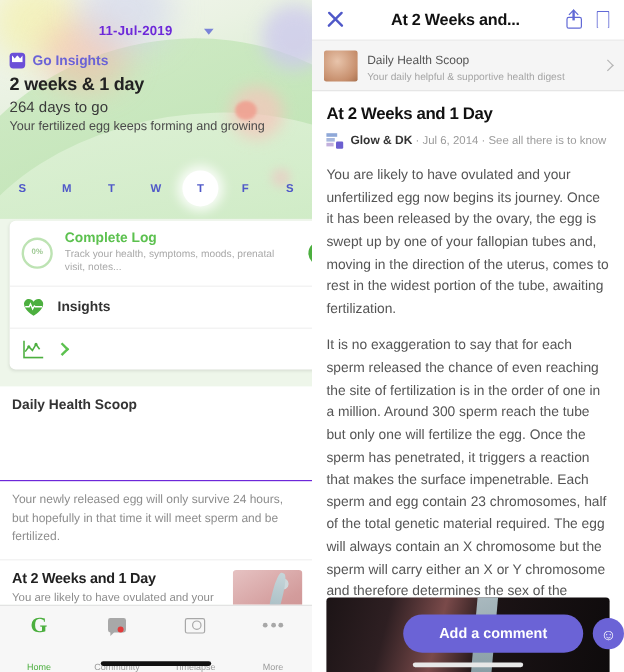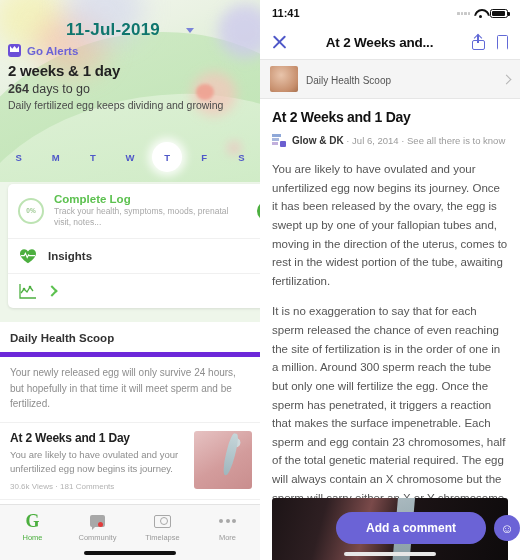--- a/index.html
+++ b/index.html
@@ -42,38 +42,38 @@
   }
   .egg {
     position: absolute; left: 196px; top: 84px; width: 18px; height: 16px;
     border-radius: 50%; background: #f09b8c; opacity: .8; filter: blur(1.4px);
   }
 
   .date-row {
     position: absolute; left: 0; top: 20px; width: 260px;
     display: flex; align-items: center; justify-content: center; gap: 26px;
   }
-  .date-txt { font-size: 17px; font-weight: 700; color: #0f766e; letter-spacing: .2px; }
+  .date-txt { font-size: 11px; font-weight: 700; color: #6d28d9; letter-spacing: .2px; }
   .caret { width:0;height:0;border-left:4.5px solid transparent;border-right:4.5px solid transparent;
            border-top:5px solid #7a83d8; }
 
   .premium { position: absolute; left: 8px; top: 44px; display: flex; align-items: center; gap: 6px; }
   .crown {
     width: 13px; height: 13px; border-radius: 3px;
     background: #6b4fd8; position: relative;
   }
   .crown:before {
     content:""; position:absolute; left:2px; top:2px; width:9px; height:6px;
     background:#fff; clip-path: polygon(0 100%,0 0,25% 45%,50% 0,75% 45%,100% 0,100% 100%);
   }
   .premium-txt { font-size: 11.5px; font-weight: 600; color: #6b63d6; }
 
   .h-big { position: absolute; left: 8px; top: 62px; font-size: 15px; font-weight: 700; color: #222; letter-spacing:-.2px;}
   .h-days { position: absolute; left: 8px; top: 82px; font-size: 12.5px; color: #3a3a3a; }
-  .h-days b { font-weight: 700; }
+  .h-days b { font-weight: 400; }
   .h-sub { position: absolute; left: 8px; top: 99px; font-size: 10.5px; color: #4a4a4a; }
 
   .daystrip {
     position: absolute; left: 0; top: 140px; width: 260px; height: 34px;
     display: flex; align-items: center;
   }
   .day { flex: 1; text-align: center; font-size: 9.5px; font-weight: 700; color: #4f58c8; position: relative; }
   .day.active .day-l { position: relative; z-index: 2; color: #4f58c8; }
   .day.active:before {
     content:""; position:absolute; left:50%; top:50%; width:30px; height:30px; margin:-15px 0 0 -15px;
@@ -112,42 +112,43 @@
   .ic-heart { width: 20px; flex:none; display:flex; justify-content:center;}
   .ic-chart { width: 20px; flex:none; display:flex; justify-content:center;}
 
   .scoop {
     position: absolute; left: 0; top: 322px; width: 260px; bottom: 56px;
     background: #fff; overflow: hidden;
   }
   .scoop-h { font-size: 11.5px; font-weight: 600; color: #333; padding: 10px 10px 8px; }
   .scoop-note {
     font-size: 10px; color: #8d8d8d; line-height: 1.55; padding: 8px 10px 10px;
-    border-top: 5px solid #6d28d9;
+    border-top: 1px solid #6d28d9;
+    margin-top: 48px;
   }
   .art { display: flex; gap: 8px; padding: 8px 8px 8px 10px; border-top: 1px solid #f0f0f0; }
   .art-txt { flex: 1; min-width: 0; }
   .art-t { font-size: 12px; font-weight: 600; color: #222; letter-spacing: -.2px; }
   .art-d { font-size: 9.5px; color: #8d8d8d; line-height: 1.5; margin-top: 3px; }
   .art-m { font-size: 8px; color: #b3b3b3; margin-top: 6px; }
   .thumb { width: 58px; height: 58px; border-radius: 3px; flex: none; overflow:hidden; }
   .thumb.t1 { background:
       radial-gradient(circle at 72% 20%, #cfd9dc 0 7%, transparent 8%),
       linear-gradient(150deg, #e6c2c2, #d39c9c 55%, #c98e8e); position:relative;}
   .thumb.t1:after{content:"";position:absolute;left:56%;top:4%;width:16%;height:74%;
       background:linear-gradient(180deg,#c6d6da,#9fb6bd);border-radius:40% 40% 50% 50%;transform:rotate(14deg);}
 
   .tabbar {
     position: absolute; left: 0; bottom: 0; width: 260px; height: 56px;
     background: #f7f7f7; border-top: 1px solid #e3e3e3;
     display: flex; align-items: flex-start; padding-top: 6px;
   }
   .tab { flex: 1; text-align: center; }
   .tab-ic { height: 20px; display: flex; align-items: center; justify-content: center; position: relative;}
-  .tab-l { font-size: 7.5px; color: #9b9b9b; margin-top: 2px; display:block;}
+  .tab-l { font-size: 7.5px; color: #9b9b9b; margin-top: 20px; display:block;}
   .tab.active .tab-l { color: #4caf3f; }
   .g-logo { font-size: 18px; font-weight: 700; color: #4caf3f; line-height: 18px; font-family:"Liberation Serif", serif;}
   .bubble { width: 15px; height: 12px; background: #a8a8a8; border-radius: 2px; position: relative; }
   .bubble:after{content:"";position:absolute;left:2px;bottom:-3px;border-left:4px solid #a8a8a8;border-bottom:4px solid transparent;}
   .dot-red{position:absolute;right:2px;bottom:0;width:5px;height:5px;border-radius:50%;background:#e23b3b;}
   .cam { width: 17px; height: 13px; border: 1.8px solid #a8a8a8; border-radius: 2px; position: relative; }
   .cam:after{content:"";position:absolute;right:2px;top:1.5px;width:6px;height:6px;border:1.6px solid #a8a8a8;border-radius:50%;}
   .bell { width: 11px; height: 12px; background: #a8a8a8; border-radius: 6px 6px 2px 2px; position: relative;}
   .bell:after{content:"";position:absolute;left:3px;bottom:-3px;width:5px;height:3px;border-radius:0 0 3px 3px;background:#a8a8a8;}
   .dots3 { display:flex; gap:2.5px; }
@@ -259,28 +260,28 @@
       <div class="egg"></div>
     </div>
 
     <div class="date-row">
       <span class="date-txt">11-Jul-2019</span>
       <span class="caret"></span>
     </div>
 
     <div class="premium">
       <span class="crown"></span>
-      <span class="premium-txt">Go Alerts</span>
+      <span class="premium-txt">Go Insights</span>
     </div>
 
     <div class="h-big">2 weeks &amp; 1 day</div>
     <div class="h-days">
       <b>264</b><span> days to go</span>
     </div>
-    <div class="h-sub">Daily fertilized egg keeps dividing and growing</div>
+    <div class="h-sub">Your fertilized egg keeps forming and growing</div>
 
     <div class="daystrip">
       <div class="day"><span class="day-l">S</span></div>
       <div class="day"><span class="day-l">M</span></div>
       <div class="day"><span class="day-l">T</span></div>
       <div class="day"><span class="day-l">W</span></div>
       <div class="day active"><span class="day-l">T</span></div>
       <div class="day"><span class="day-l">F</span></div>
       <div class="day"><span class="day-l">S</span></div>
     </div>
@@ -372,52 +373,38 @@
             </span>
           </div>
         <span class="tab-l">More</span>
       </div>
       <div class="home-ind"></div>
     </div>
   </div>
 
   <div class="right">
 
-    <div class="statusbar">
-      <span class="st-time">11:41</span>
-      <span class="st-right">
-        <span class="sig">
-            <i style="height:3px"></i>
-            <i style="height:3px"></i>
-            <i style="height:3px"></i>
-            <i style="height:3px"></i>
-          </span>
-        <span class="wifi"></span>
-        <span class="batt">
-            <i></i>
-          </span>
-      </span>
-    </div>
 
     <div class="navbar">
       <span class="x-ic"></span>
       <span class="nav-title">At 2 Weeks and...</span>
       <span class="nav-acts">
         <span class="share-ic">
             <span class="box"></span>
             <span class="arr"></span>
           </span>
         <span class="bm-ic"></span>
       </span>
     </div>
 
     <div class="scoopbar">
       <span class="scoop-av"></span>
       <span class="scoop-main">
         <span class="scoop-t">Daily Health Scoop</span>
+        <span class="scoop-s" style="display:block">Your daily helpful &amp; supportive health digest</span>
       </span>
       <span class="chev-gr"></span>
     </div>
 
     <div class="article">
       <div class="a-title">At 2 Weeks and 1 Day</div>
       <div class="byline">
         <span class="by-ic">
             <i class="b1"></i>
             <i class="b2"></i>

